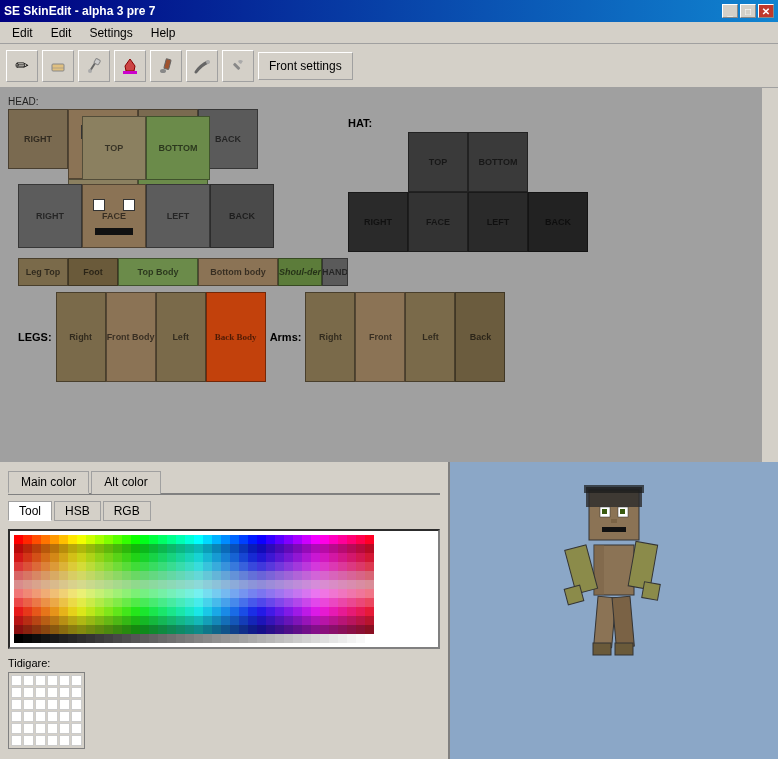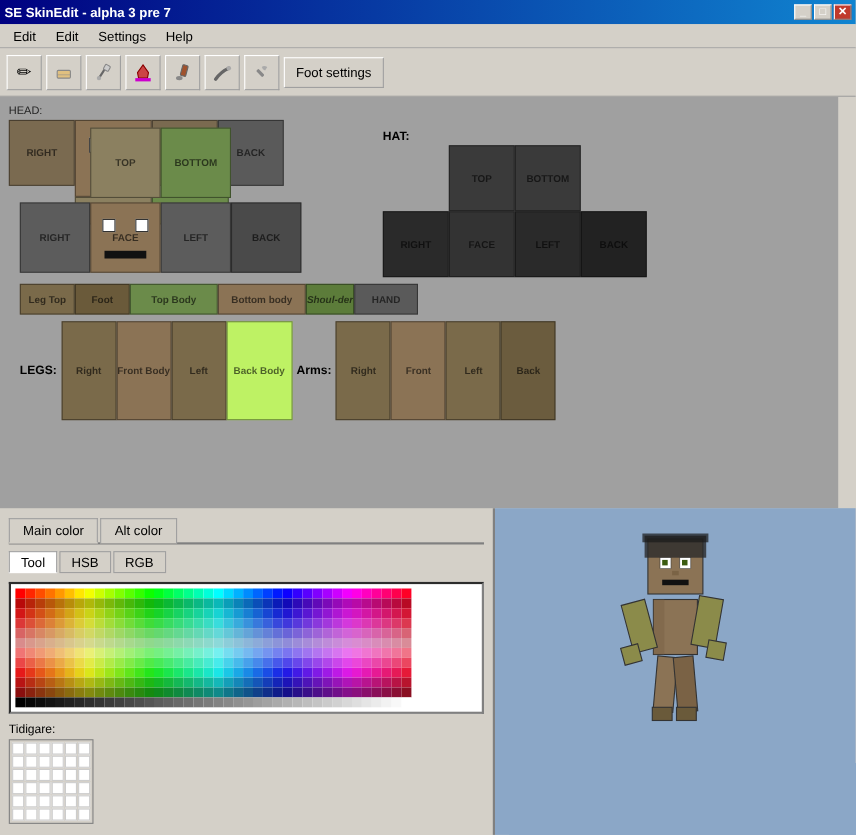--- a/index.html
+++ b/index.html
@@ -261,21 +261,21 @@
         <path d="M3 15 Q8 8 15 5" stroke="#666" stroke-width="3" fill="none" stroke-linecap="round"></path>
         <circle cx="15" cy="5" r="2" fill="#aaa"></circle>
       </svg>
   </button>
   <button class="tool-btn" title="Tool Settings">
     <svg width="18" height="18" viewBox="0 0 18 18">
         <path d="M14 4 L12 7 L10 6 L9 4 Q11 2 14 4Z" fill="#aaa"></path>
         <rect x="4" y="8" width="8" height="3" rx="1" fill="#888" transform="rotate(45 8 9)"></rect>
       </svg>
   </button>
-  <button class="tool-settings-btn">Foot settings</button>
+  <button class="tool-settings-btn">Front settings</button>
 </div>
 
 <div class="main-area">
 
   <div class="skin-canvas" style="background:#a0a0a0; position:relative; height:415px; overflow:hidden;">
 
     <div style="position:absolute; top:8px; left:8px;">
       <div class="part-label" style="top:0; left:0; position:relative; margin-bottom:2px;">HEAD:</div>
       <div style="display:flex; gap:0;">
         <div class="cell" style="width:60px; height:60px; background:#7a6a50;">RIGHT</div>
@@ -331,29 +331,29 @@
           <div class="cell" style="width:60px; height:60px; background:#222;">BACK</div>
         </div>
       </div>
 
       <div style="position:absolute; top:162px; left:10px; display:flex;">
         <div class="cell" style="width:50px; height:28px; background:#7a6a4a;" title="Leg Top">Leg Top</div>
         <div class="cell" style="width:50px; height:28px; background:#6a5a3a;">Foot</div>
         <div class="cell" style="width:80px; height:28px; background:#6b8b4a;">Top Body</div>
         <div class="cell" style="width:80px; height:28px; background:#8b7355;">Bottom body</div>
         <div class="cell" style="width:44px; height:28px; background:#5c7c3a;font-style:italic;">Shoul-der</div>
-        <div class="cell" style="width:58px; height:28px; background:#5a5a5a;">HAND</div>
+        <div class="cell" style="width:26px; height:28px; background:#5a5a5a;">HAND</div>
       </div>
 
       <div style="position:absolute; top:196px; left:10px; display:flex; align-items:center;">
         <span style="font-size:11px; font-weight:bold; margin-right:4px;">LEGS:</span>
         <div class="cell" style="width:50px; height:90px; background:#7a6a4a;">Right</div>
         <div class="cell" style="width:50px; height:90px; background:#8b7355;">Front Body</div>
         <div class="cell" style="width:50px; height:90px; background:#7a6a4a;">Left</div>
-        <div class="cell" style="width:60px; height:90px; background:#bef264;">Back Body</div>
+        <div class="cell" style="width:60px; height:90px; background:#c2410c;font-family:Liberation Serif, serif;">Back Body</div>
 
         <span style="font-size:11px; font-weight:bold; margin: 0 4px;">Arms:</span>
         <div class="cell" style="width:50px; height:90px; background:#7a6a4a;">Right</div>
         <div class="cell" style="width:50px; height:90px; background:#8b7355;">Front</div>
         <div class="cell" style="width:50px; height:90px; background:#7a6a4a;">Left</div>
         <div class="cell" style="width:50px; height:90px; background:#6b5c3e;">Back</div>
       </div>
     </div>
 
   </div>

